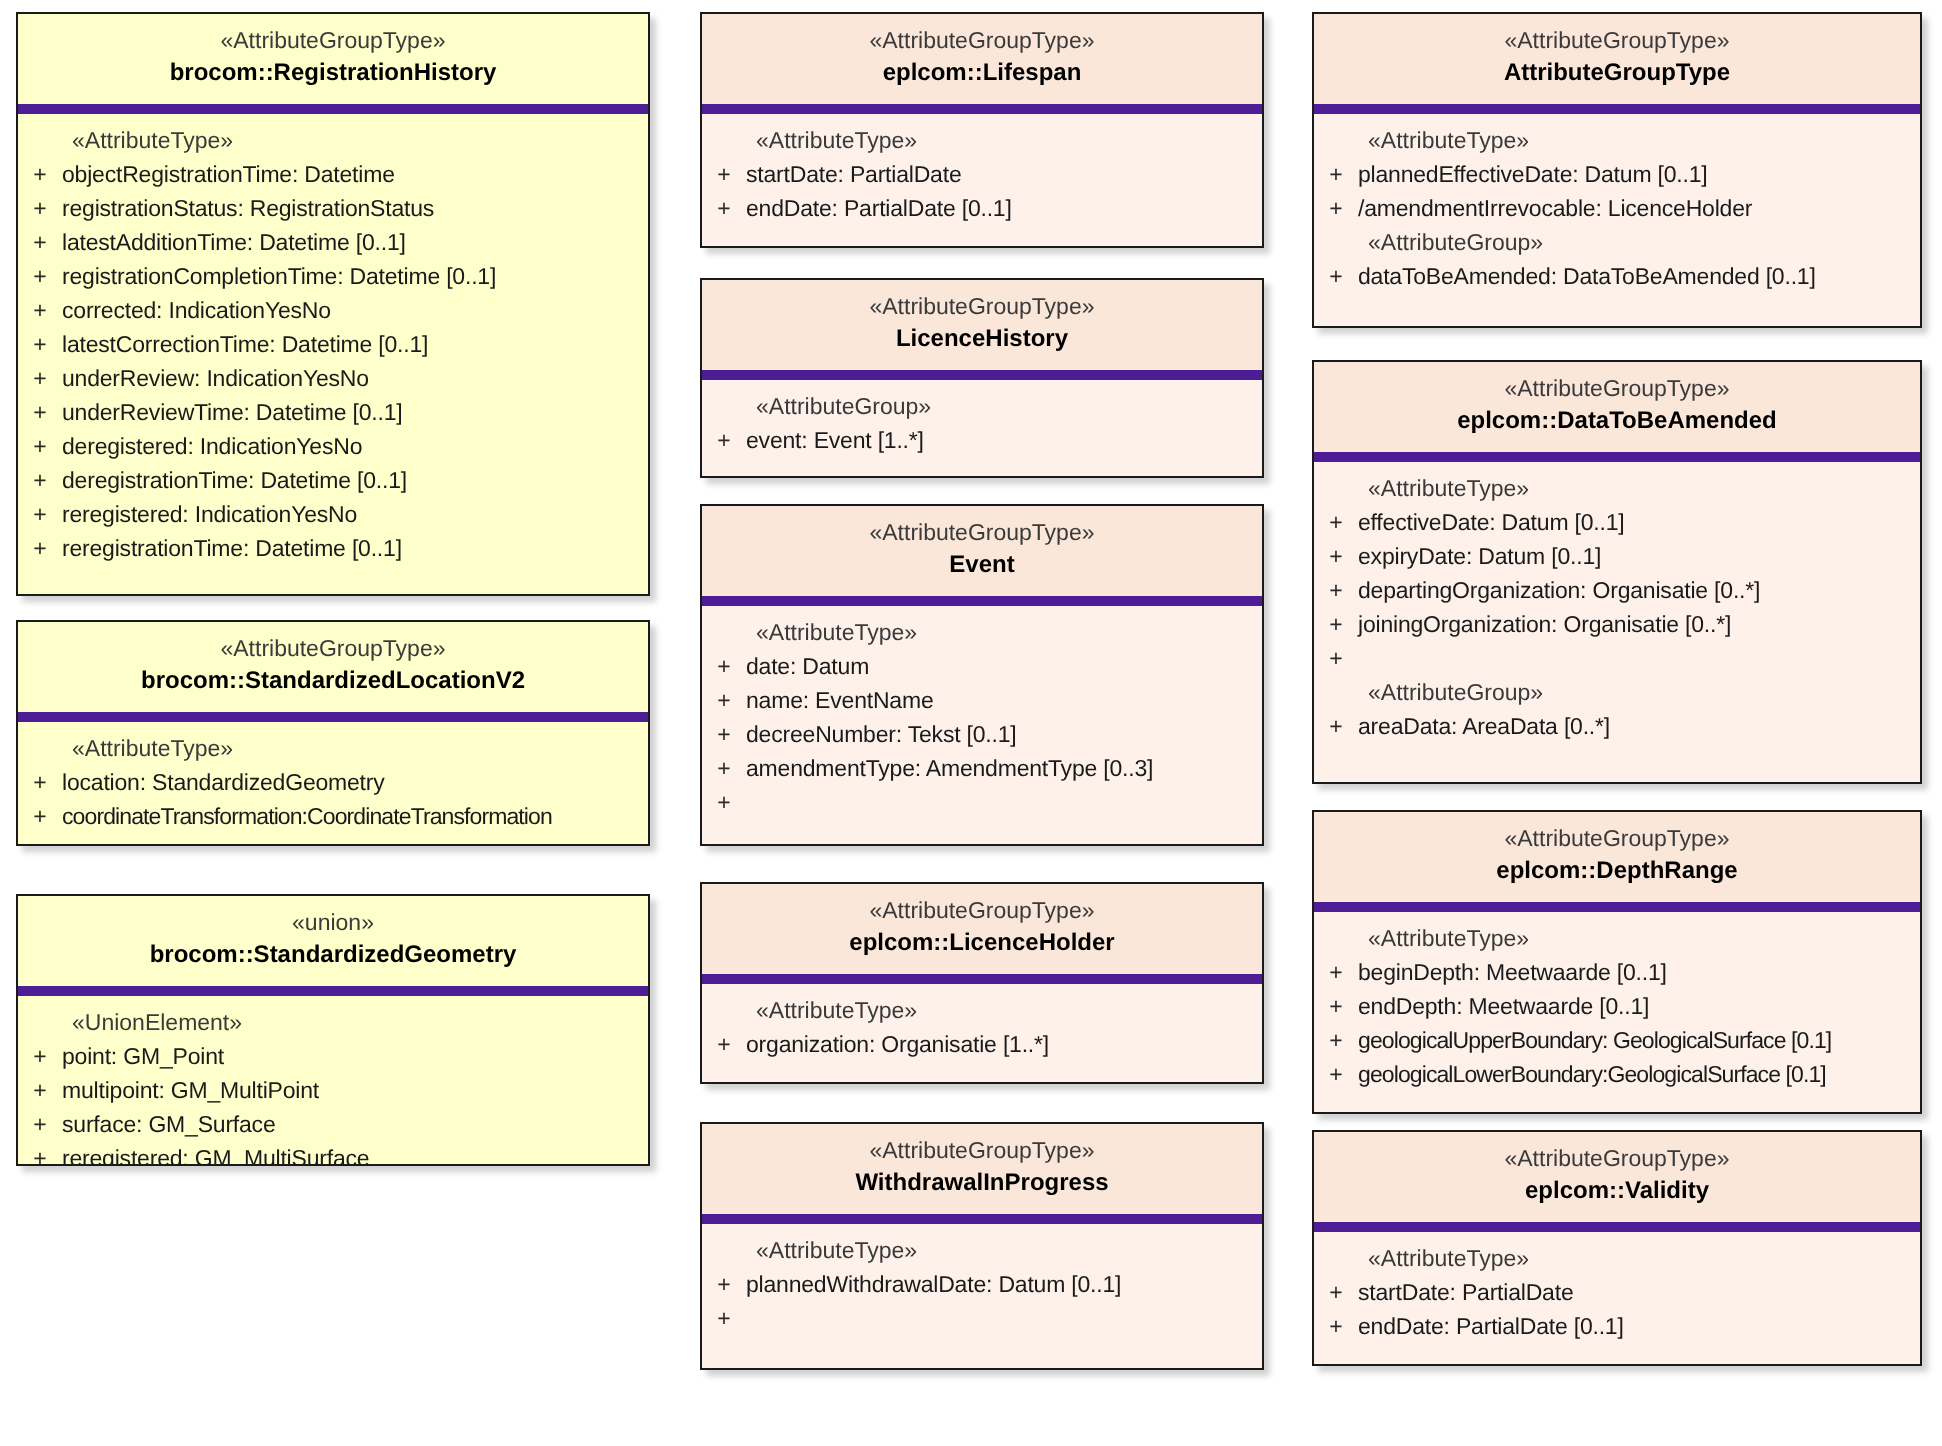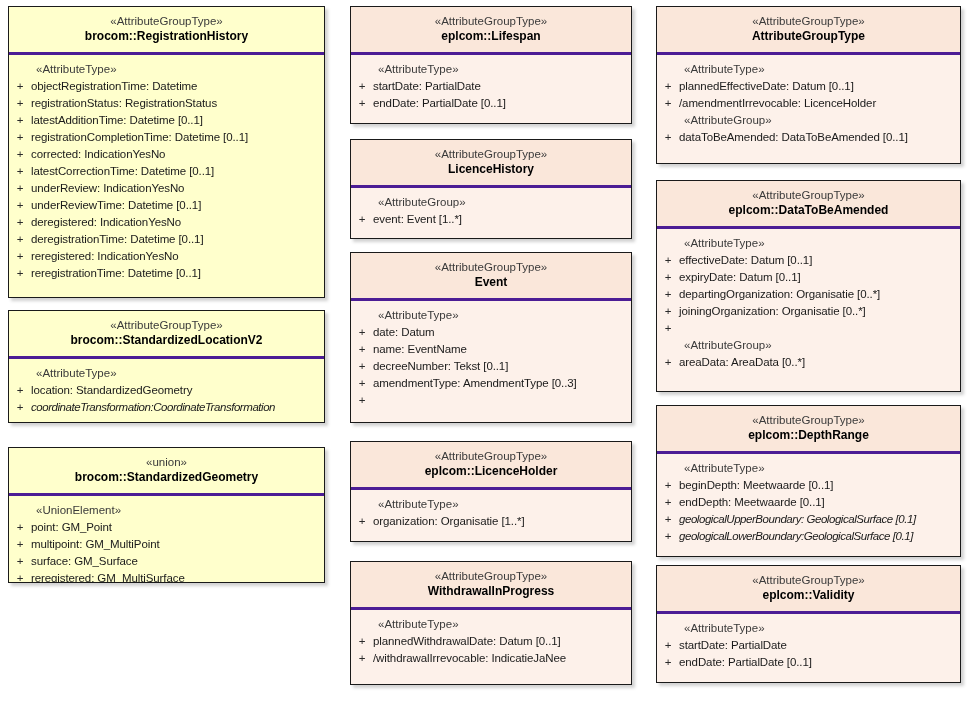--- a/index.html
+++ b/index.html
@@ -36,21 +36,21 @@
   .uml-class.theme-yellow .uml-header { background: #ffffcc; }
   .uml-class.theme-yellow .uml-body   { background: #ffffcc; }
 
   .uml-class.theme-peach           { background: #fdf1ea; }
   .uml-class.theme-peach .uml-header { background: #fae7da; }
   .uml-class.theme-peach .uml-body   { background: #fdf1ea; }
 
   .uml-header {
     text-align: center;
     padding: 7px 6px 8px 6px;
-    border-bottom: 3px solid #4c1d95;
+    border-bottom: 5px solid #4c1d95;
   }
   .uml-stereotype {
     font-size: 11.5px;
     color: #3a3a3a;
     line-height: 14px;
     white-space: nowrap;
   }
   .uml-name {
     font-size: 12px;
     font-weight: bold;
@@ -82,21 +82,20 @@
     font-size: 11.5px;
     color: #2a2a2a;
   }
   .attr-text {
     font-size: 11.5px;
     color: #1a1a1a;
     letter-spacing: -0.1px;
   }
   .attr-row.tight .attr-text {
     letter-spacing: -0.45px;
-    font-style: italic;
   }
 </style>
 </head>
 <body style="background: rgb(255, 255, 255);">
 
 <div id="diagram-canvas">
     <div class="uml-class theme-yellow" style="left: 8px; top: 6px; width: 317px; height: 292px;">
       <div class="uml-header">
         <div class="uml-stereotype">«AttributeGroupType»</div>
         <div class="uml-name">brocom::RegistrationHistory</div>
@@ -272,21 +271,20 @@
         <div class="uml-name">WithdrawalInProgress</div>
       </div>
       <div class="uml-body">
         <div class="group-stereotype">«AttributeType»</div>
         <div class="attr-row">
           <span class="attr-vis">+</span>
           <span class="attr-text">plannedWithdrawalDate: Datum [0..1]</span>
         </div>
         <div class="attr-row">
           <span class="attr-vis">+</span>
-          <span class="attr-text">/withdrawalIrrevocable: IndicatieJaNee</span>
         </div>
       </div>
     </div>
     <div class="uml-class theme-peach" style="left: 656px; top: 6px; width: 305px; height: 158px;">
       <div class="uml-header">
         <div class="uml-stereotype">«AttributeGroupType»</div>
         <div class="uml-name">AttributeGroupType</div>
       </div>
       <div class="uml-body">
         <div class="group-stereotype">«AttributeType»</div>

